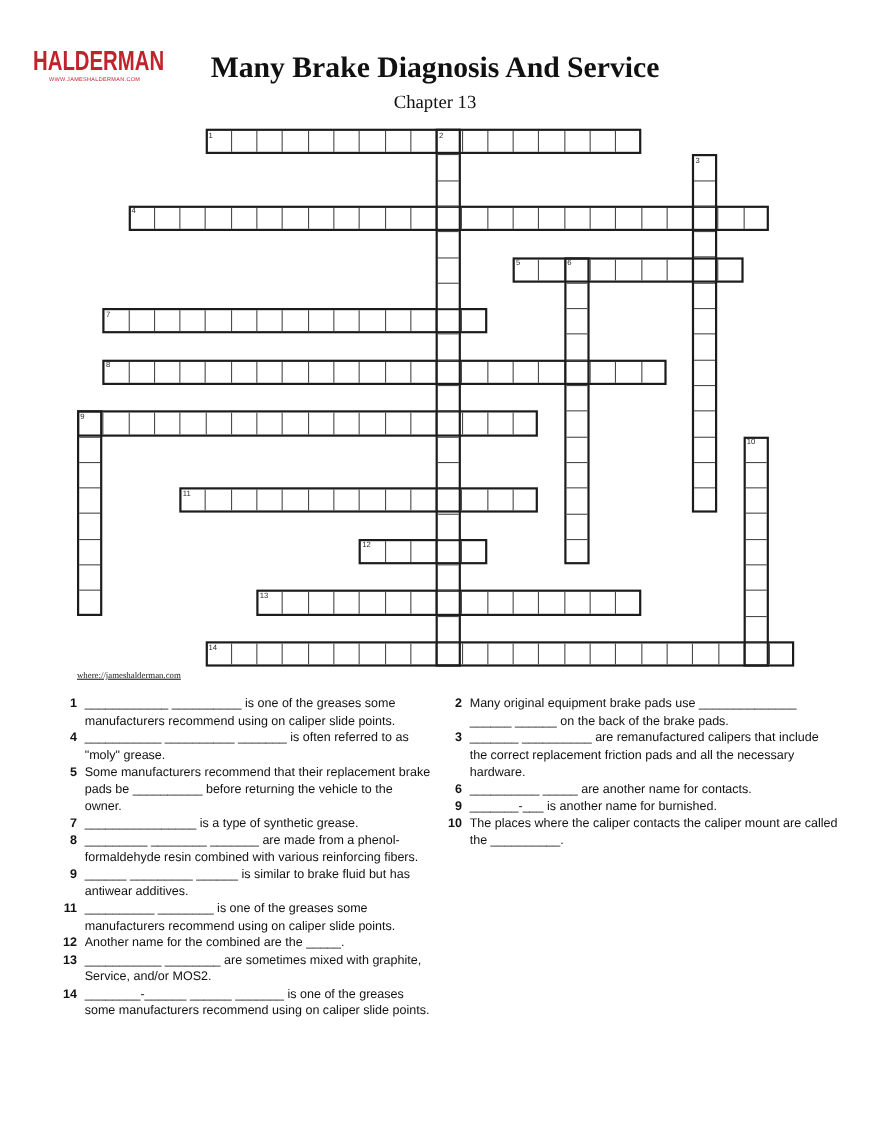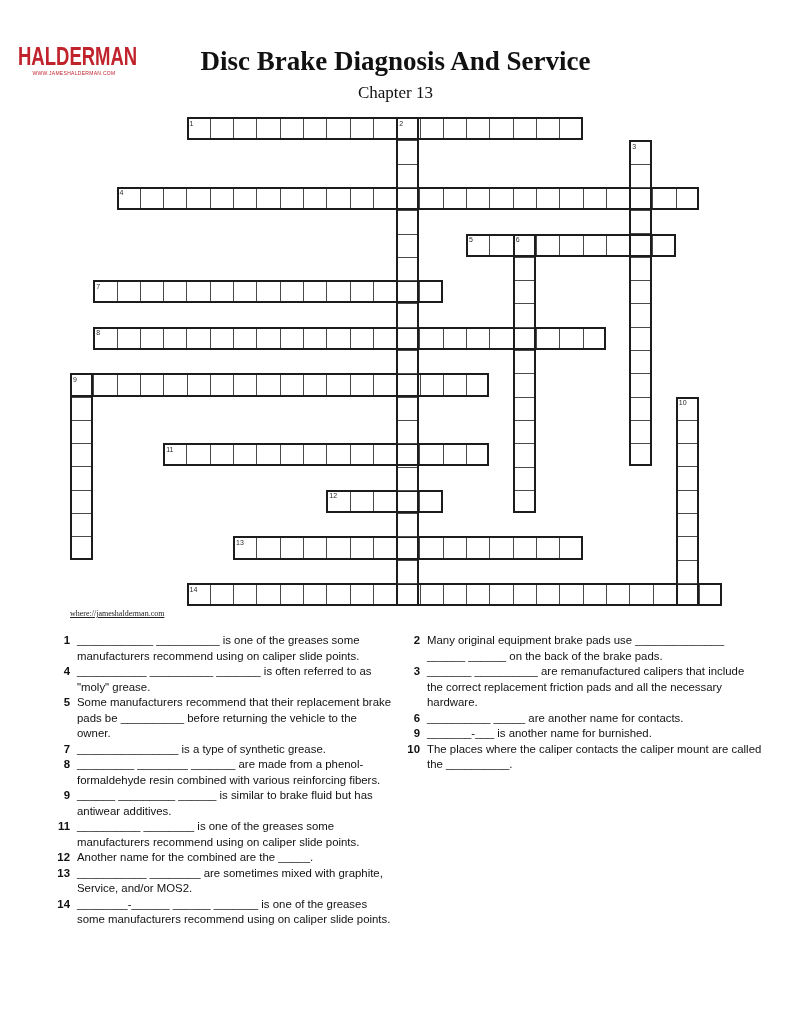--- a/index.html
+++ b/index.html
@@ -1,20 +1,20 @@
 <!DOCTYPE html>
 <html><head>
 <meta charset="utf-8">
 <style>
   html,body{margin:0;padding:0;background:#e8e8e8;}
   .page{position:relative;width:791px;height:1024px;background:#ffffff;margin:0 auto;
         font-family:"Liberation Sans",sans-serif;color:#111;overflow:hidden;}
 
   
-  .logo{position:absolute;left:18px;top:44px;}
+  .logo{position:absolute;left:30px;top:44px;}
   .logo-word{font-weight:bold;font-size:25px;line-height:24px;letter-spacing:0px;
              transform:scaleX(0.74);transform-origin:left top;white-space:nowrap;}
   .logo-sub{font-size:5px;letter-spacing:0.3px;margin-top:2px;width:112px;text-align:center;white-space:nowrap;}
   .title-block{position:absolute;left:0;top:46px;width:791px;text-align:center;}
   .title-block h1{margin:0;font-family:"Liberation Serif",serif;font-weight:bold;font-size:27px;line-height:30px;}
   .subtitle{font-family:"Liberation Serif",serif;font-size:17px;margin-top:7px;}
 
   
   #grid{position:absolute;left:0;top:0;width:791px;height:620px;}
   .word{position:absolute;border:2px solid #1c1c1c;box-sizing:border-box;background:transparent;}
@@ -38,21 +38,21 @@
 <body>
 
 <div class="page">
 
   <div class="logo">
     <div class="logo-word" style="color: rgb(192, 35, 44);">HALDERMAN</div>
     <div class="logo-sub" style="color: rgb(192, 35, 44);">WWW.JAMESHALDERMAN.COM</div>
   </div>
 
   <div class="title-block">
-    <h1>Disc Brake Diagnosis And Service</h1>
+    <h1>Many Brake Diagnosis And Service</h1>
     <div class="subtitle">Chapter 13</div>
   </div>
 
   <div id="grid">
       <div class="word" style="left: 186.5px; top: 117px; width: 396.1px; height: 23.3px;">
         <div class="sep-v" style="left: 21.3px;"></div>
         <div class="sep-v" style="left: 44.6px;"></div>
         <div class="sep-v" style="left: 67.9px;"></div>
         <div class="sep-v" style="left: 91.2px;"></div>
         <div class="sep-v" style="left: 114.5px;"></div>

